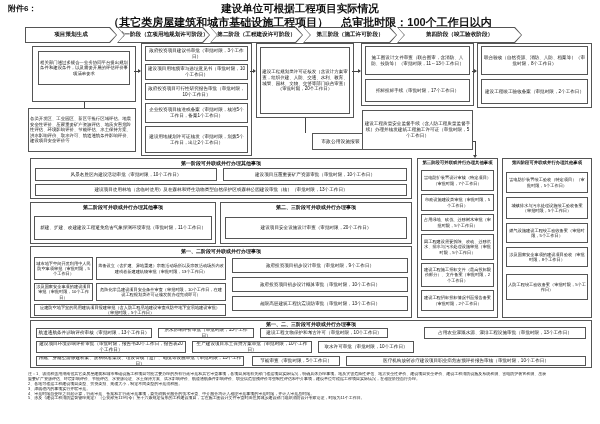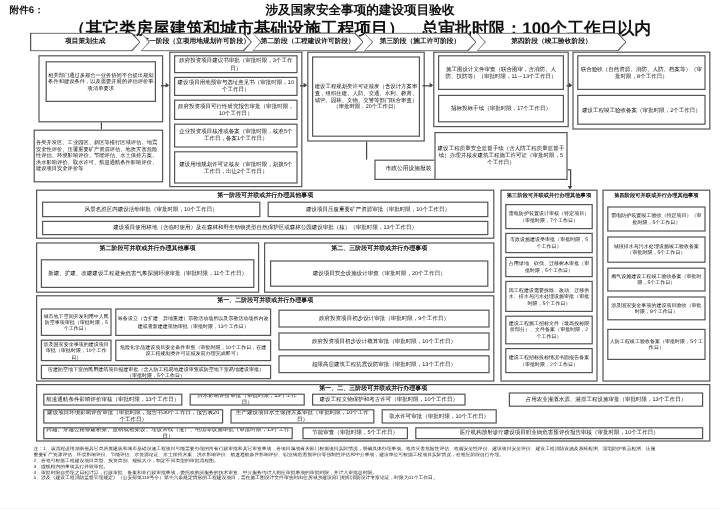--- a/index.html
+++ b/index.html
@@ -17,32 +17,32 @@
        border-bottom:2.5px solid transparent;border-left:3.5px solid #444;}
   .ard{position:absolute;width:0;height:0;border-left:2.5px solid transparent;
        border-right:2.5px solid transparent;border-top:3.5px solid #444;}
   .arw{position:absolute;top:27px;height:16px;background:#555;}
   .arw-in{position:absolute;left:0.9px;right:0.9px;top:0.8px;bottom:0.8px;background:#fff;
           display:flex;align-items:center;justify-content:center;font-size:5.6px;font-weight:bold;}
   .clipA,.clipA .arw-in{clip-path:polygon(0 0,calc(100% - 7px) 0,100% 50%,calc(100% - 7px) 100%,0 100%);}
   .clipB,.clipB .arw-in{clip-path:polygon(0 0,calc(100% - 7px) 0,100% 50%,calc(100% - 7px) 100%,0 100%,7px 50%);}
   .hdr-att{position:absolute;left:8px;top:3px;font-size:8px;font-weight:bold;}
   .hdr-title{position:absolute;left:0;right:0;top:2px;text-align:center;font-size:10.5px;font-weight:bold;}
-  .hdr-sub{position:absolute;left:0;right:0;top:15px;text-align:center;font-size:14px;font-weight:bold;}
+  .hdr-sub{position:absolute;left:0;right:0;top:15px;text-align:center;font-size:11px;font-weight:bold;}
   .hdr-sub span{margin:0 5px;}
   .notes{position:absolute;left:28px;top:372px;width:566px;font-size:4px;line-height:1.22;color:#222;}
   .notes div{white-space:nowrap;overflow:hidden;}
 </style>
 </head>
 <body>
 
 <div id="page">
 
   <div class="hdr-att">附件6：</div>
-  <div class="hdr-title">涉及国家安全事项的建设项目验收</div>
+  <div class="hdr-title">建设单位可根据工程项目实际情况</div>
   <div class="hdr-sub">
     <span>（其它类房屋建筑和城市基础设施工程项目）</span>
     <span>总审批时限：100个工作日以内</span>
   </div>
 
   <div class="arw clipA" style="left:25px;width:92px;">
     <div class="arw-in">项目策划生成</div>
     </div>
   <div class="arw clipB" style="left:117px;width:93px;">
     <div class="arw-in">第一阶段（立项用地规划许可阶段）</div>

